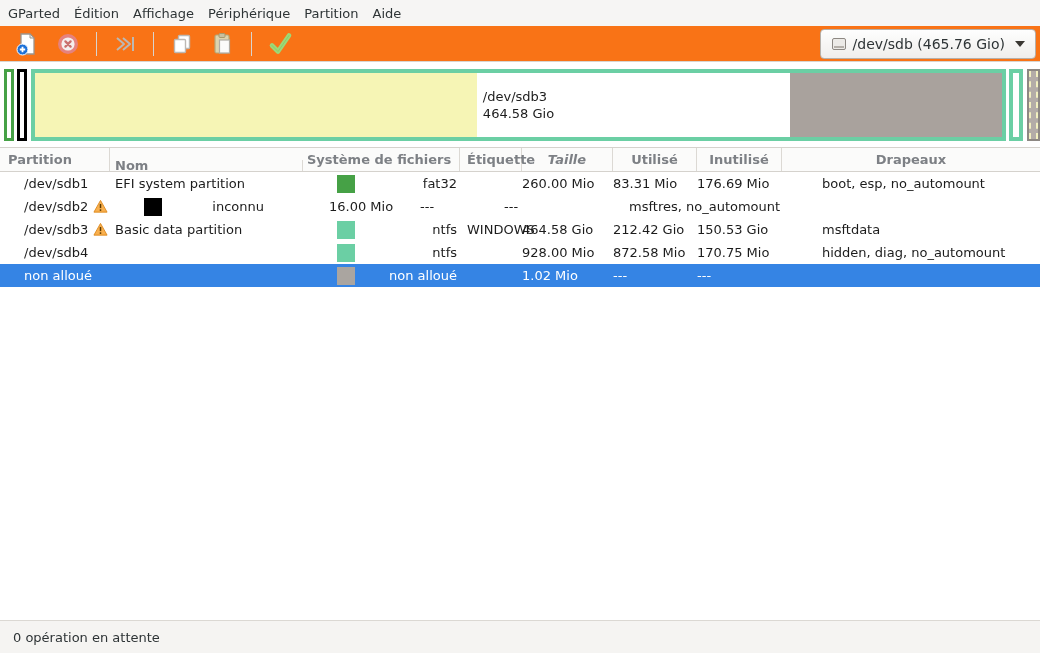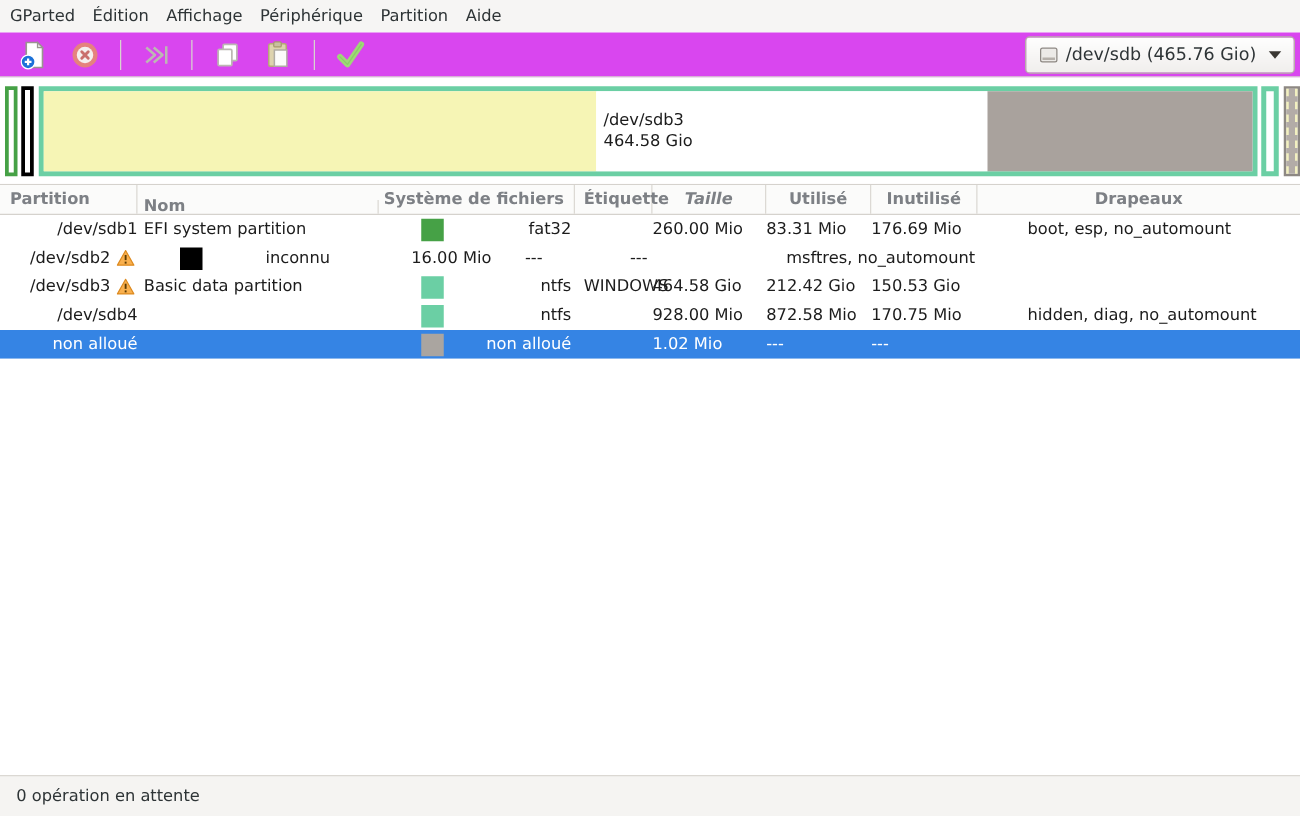--- a/index.html
+++ b/index.html
@@ -12,21 +12,21 @@
 
   
   .menubar {
     height:26px; background:#f6f5f4; display:flex; align-items:center;
     padding-left:1px; flex:0 0 auto;
   }
   .menu-item { padding:4px 7px; cursor:default; }
 
   
   .toolbar {
-    height:36px; background:#d946ef; border-bottom:1px solid #d8d5d0;
+    height:36px; background:#f97316; border-bottom:1px solid #d8d5d0;
     display:flex; align-items:center; gap:15px; padding-left:14px; flex:0 0 auto;
   }
   .tb-btn { width:26px; height:30px; display:flex; align-items:center; justify-content:center; border-radius:3px; }
   .tb-sep { width:1px; height:24px; background:#d8d4cf; }
   .combo {
     margin-left:auto; margin-right:4px; height:30px;
     border:1px solid #b7b0a9; border-radius:4px;
     background:linear-gradient(#fefefe,#f0eeec);
     display:flex; align-items:center; gap:6px; padding:0 10px;
     font-size:14px;
@@ -70,21 +70,21 @@
   .th-center { justify-content:center; }
   .w-part { width:110px; } .w-nom { width:193px; } .w-fs { width:157px; }
   .w-lbl { width:62px; } .w-size { width:91px;font-style:italic; } .w-used { width:84px; }
   .w-unused { width:85px; } .w-flags { flex:1; }
   .th.w-part { padding-left:8px; } .th.w-nom { padding-left:5px;margin-top:12px; }
   .th.w-fs { padding-left:4px; } .th.w-lbl { padding-left:7px; }
 
   .row { display:flex; height:23px; align-items:center; color:#1c1c1c; }
   .row.selected { background:#3584e4; color:#ffffff; }
   .c { white-space:nowrap; overflow:visible; }
-  .c-part { width:110px; padding-left:24px; display:flex; align-items:center;justify-content:flex-end; }
+  .c-part { width:110px; padding-left:24px; display:flex; align-items:center; }
   .c-part .warn { margin-left:auto; margin-right:2px; flex:0 0 auto; }
   .c-nom { width:193px; padding-left:5px; }
   .c-fs { width:157px; display:flex; align-items:center; }
   .sw { width:18px; height:18px; margin-left:34px; flex:0 0 auto; }
   .fsname { margin-left:auto; padding-right:3px; }
   .c-lbl { width:62px; padding-left:7px; }
   .c-num { text-align:left; padding-right:5px; }
   .c-size { width:91px; } .c-used { width:84px; } .c-unused { width:85px; }
   .c-flags { flex:1; padding-left:4px;margin-left:36px; }
 
@@ -247,20 +247,21 @@
   </div>
   <div class="c c-nom">Basic data partition</div>
   <div class="c c-fs">
     <span class="sw" style="background: rgb(107, 207, 164);"></span>
     <span class="fsname">ntfs</span>
   </div>
   <div class="c c-lbl">WINDOWS</div>
   <div class="c c-num c-size">464.58 Gio</div>
   <div class="c c-num c-used">212.42 Gio</div>
   <div class="c c-num c-unused">150.53 Gio</div>
+  <div class="c c-flags">msftdata</div>
 </div>
 
 <div class="row">
   <div class="c c-part">
     <span>/dev/sdb4</span>
   </div>
   <div class="c c-nom"></div>
   <div class="c c-fs">
     <span class="sw" style="background: rgb(107, 207, 164);"></span>
     <span class="fsname">ntfs</span>

